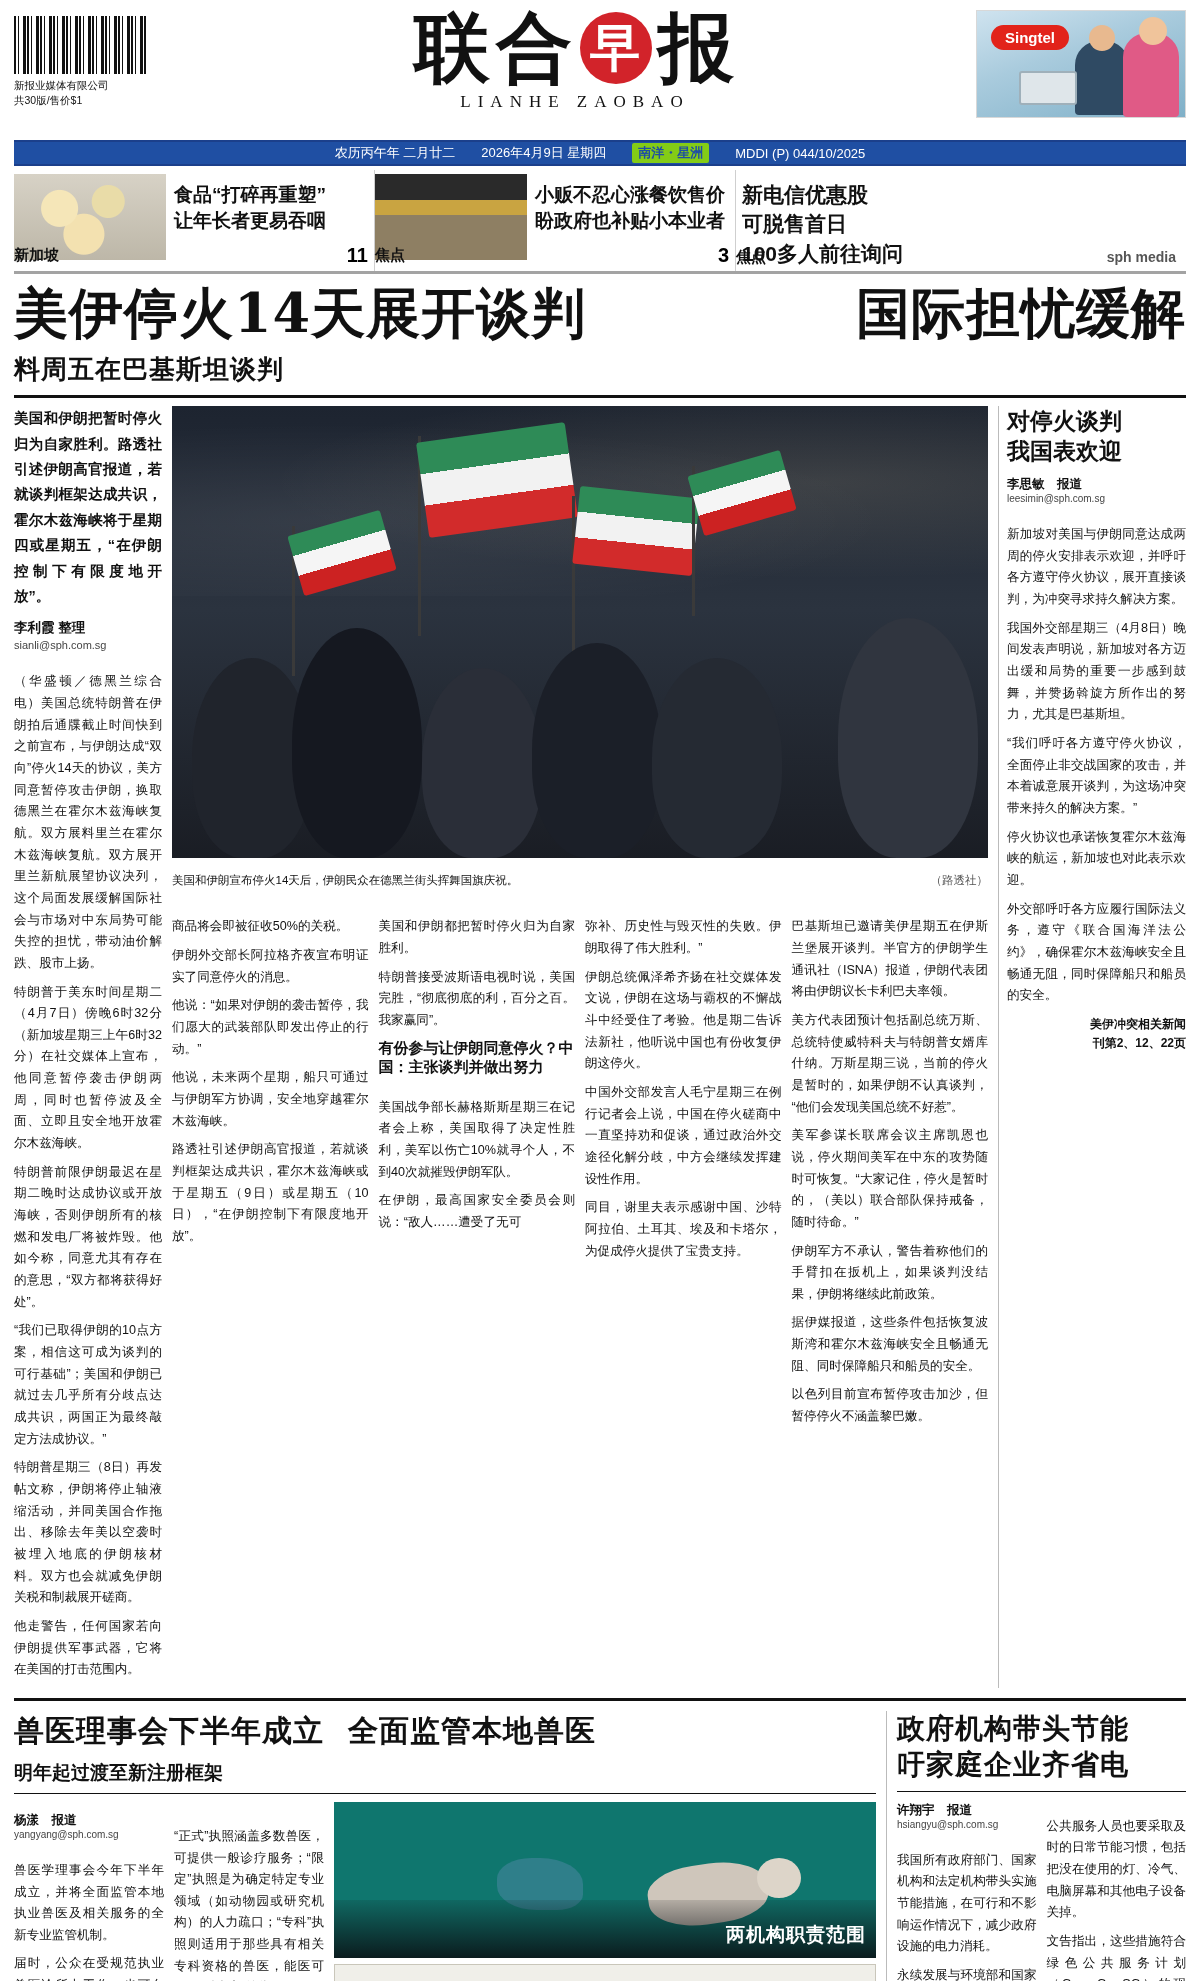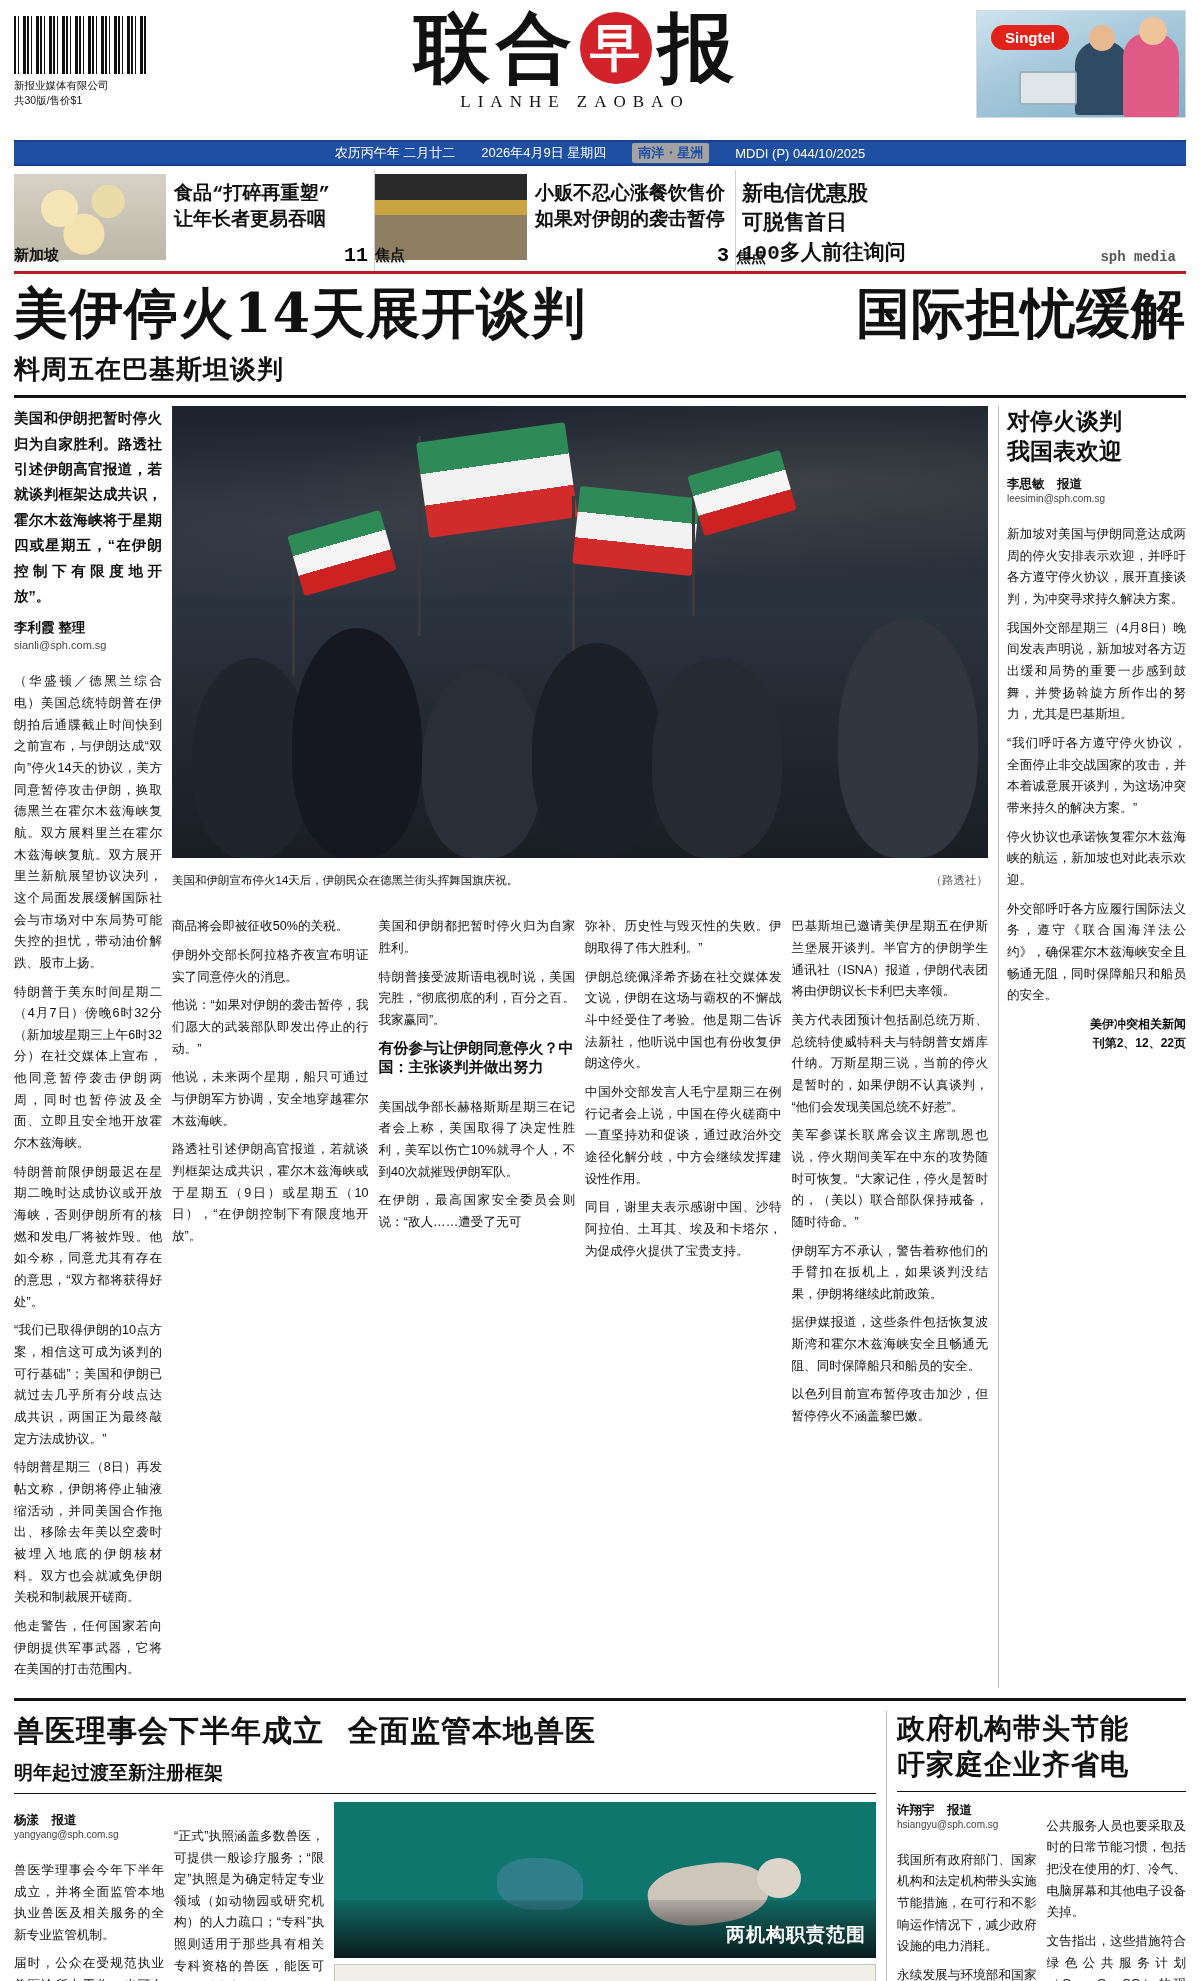--- a/index.html
+++ b/index.html
@@ -31,24 +31,24 @@
   .sg-person { position:absolute; border-radius:6px; }
   .sg-p1 { right:56px; top:30px; width:54px; height:74px; background:#2f4a63; border-radius:24px 24px 4px 4px; }
   .sg-p2 { right:6px; top:22px; width:56px; height:84px; background:#e05a86; border-radius:24px 24px 4px 4px; }
   .sg-head1 { position:absolute; right:70px; top:14px; width:26px; height:26px; background:#e8b98f; border-radius:50%; }
   .sg-head2 { position:absolute; right:18px; top:6px; width:28px; height:28px; background:#f0c49b; border-radius:50%; }
   .sg-laptop { position:absolute; right:108px; bottom:12px; width:58px; height:34px; background:#dfe6ea; border:2px solid #9fb0ba; border-radius:3px; }
 
   
   .datebar { border-top:2px solid #1b3f8b; border-bottom:2px solid #1b3f8b; background:#1f4fa3; color:#fff;
     height:26px; display:flex; align-items:center; justify-content:center; gap:26px; font-size:13px; }
-  .datebar .nanyang { background:#a3a3a3; color:#1f4fa3; font-weight:bold; padding:1px 6px; border-radius:2px; }
-
-  
-  .teasers { display:flex; height:104px; margin-top:4px; border-bottom:3px solid #b91c1c;font-family:Liberation Mono, monospace; }
+  .datebar .nanyang { background:#84cc16; color:#1f4fa3; font-weight:bold; padding:1px 6px; border-radius:2px; }
+
+  
+  .teasers { display:flex; height:104px; margin-top:4px; border-bottom:3px solid #a3a3a3; }
   .teaser { display:flex; flex:1; border-right:1px solid #cfcfcf; position:relative; }
   .teaser:last-child { border-right:none; }
   .t-img { width:152px; height:86px; margin:4px 8px 0 0; }
   .t-img.food { background:
      radial-gradient(circle at 30% 40%, #f5e6b8 0 18px, transparent 19px),
      radial-gradient(circle at 62% 32%, #e9dca8 0 16px, transparent 17px),
      radial-gradient(circle at 46% 70%, #f3e1b0 0 20px, transparent 21px),
      linear-gradient(#d7d2c6,#bdb7a8); }
   .t-img.hawker { background:
      linear-gradient(180deg,#2a2a2a 0 30%, #c9a441 30% 48%, #8e7f63 48% 100%); }
@@ -177,21 +177,21 @@
       </div>
       <div class="t-foot">
         <span class="t-sec">新加坡</span>
         <span class="t-page">11</span>
       </div>
     </div>
     <div class="teaser">
       <div class="t-img hawker"></div>
       <div class="t-text">
         <div class="t-line">小贩不忍心涨餐饮售价</div>
-        <div class="t-line">如果对伊朗的袭击暂停</div>
+        <div class="t-line">盼政府也补贴小本业者</div>
       </div>
       <div class="t-foot">
         <span class="t-sec">焦点</span>
         <span class="t-page">3</span>
       </div>
     </div>
     <div class="teaser last">
       <div class="t3-text">
         <div class="t3-line">新电信优惠股</div>
         <div class="t3-line">可脱售首日</div>

